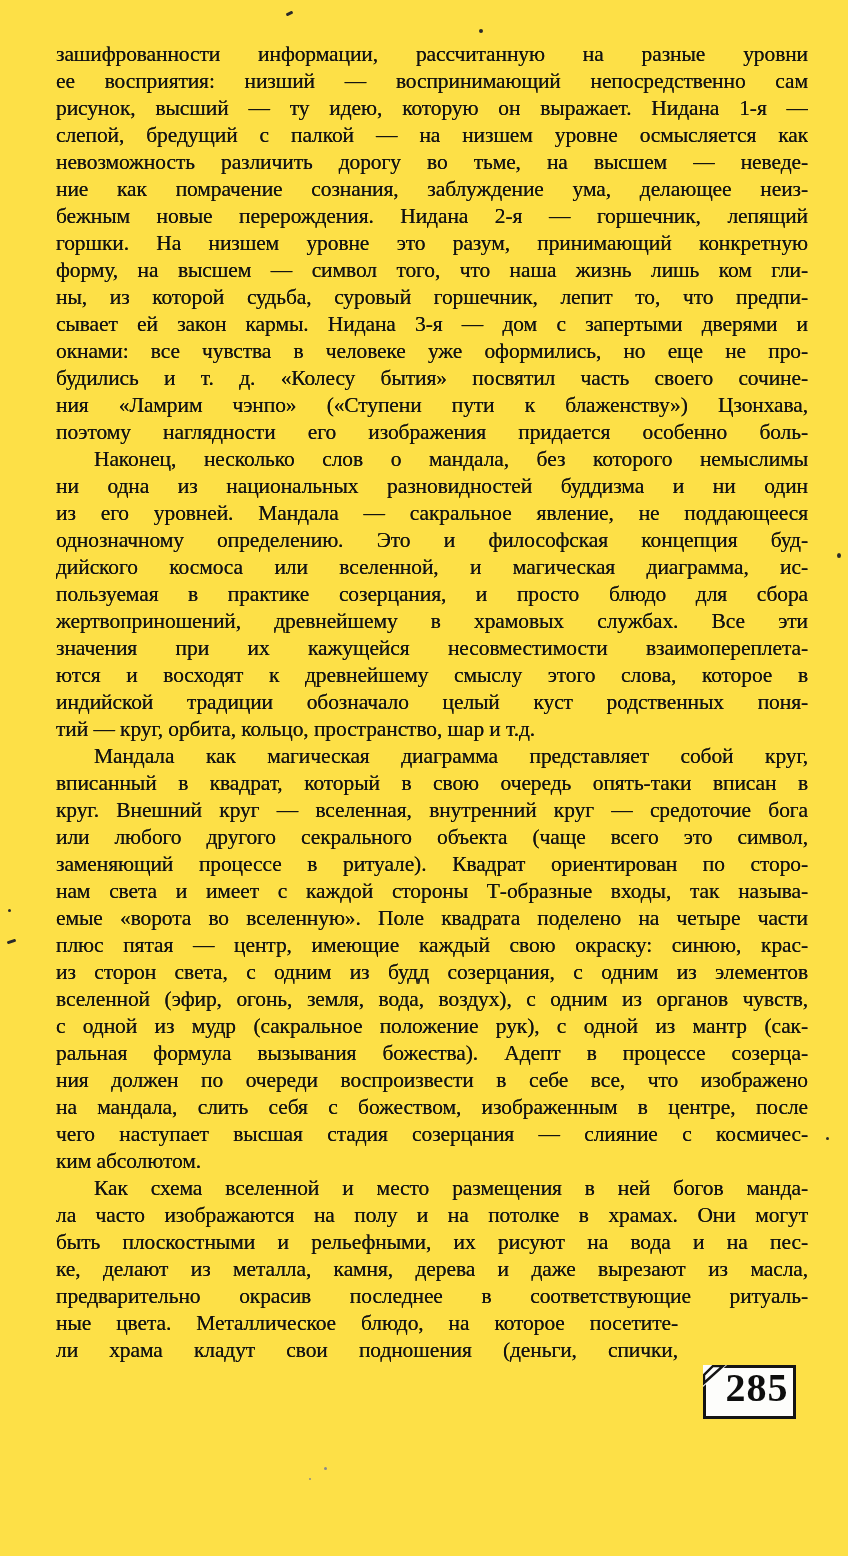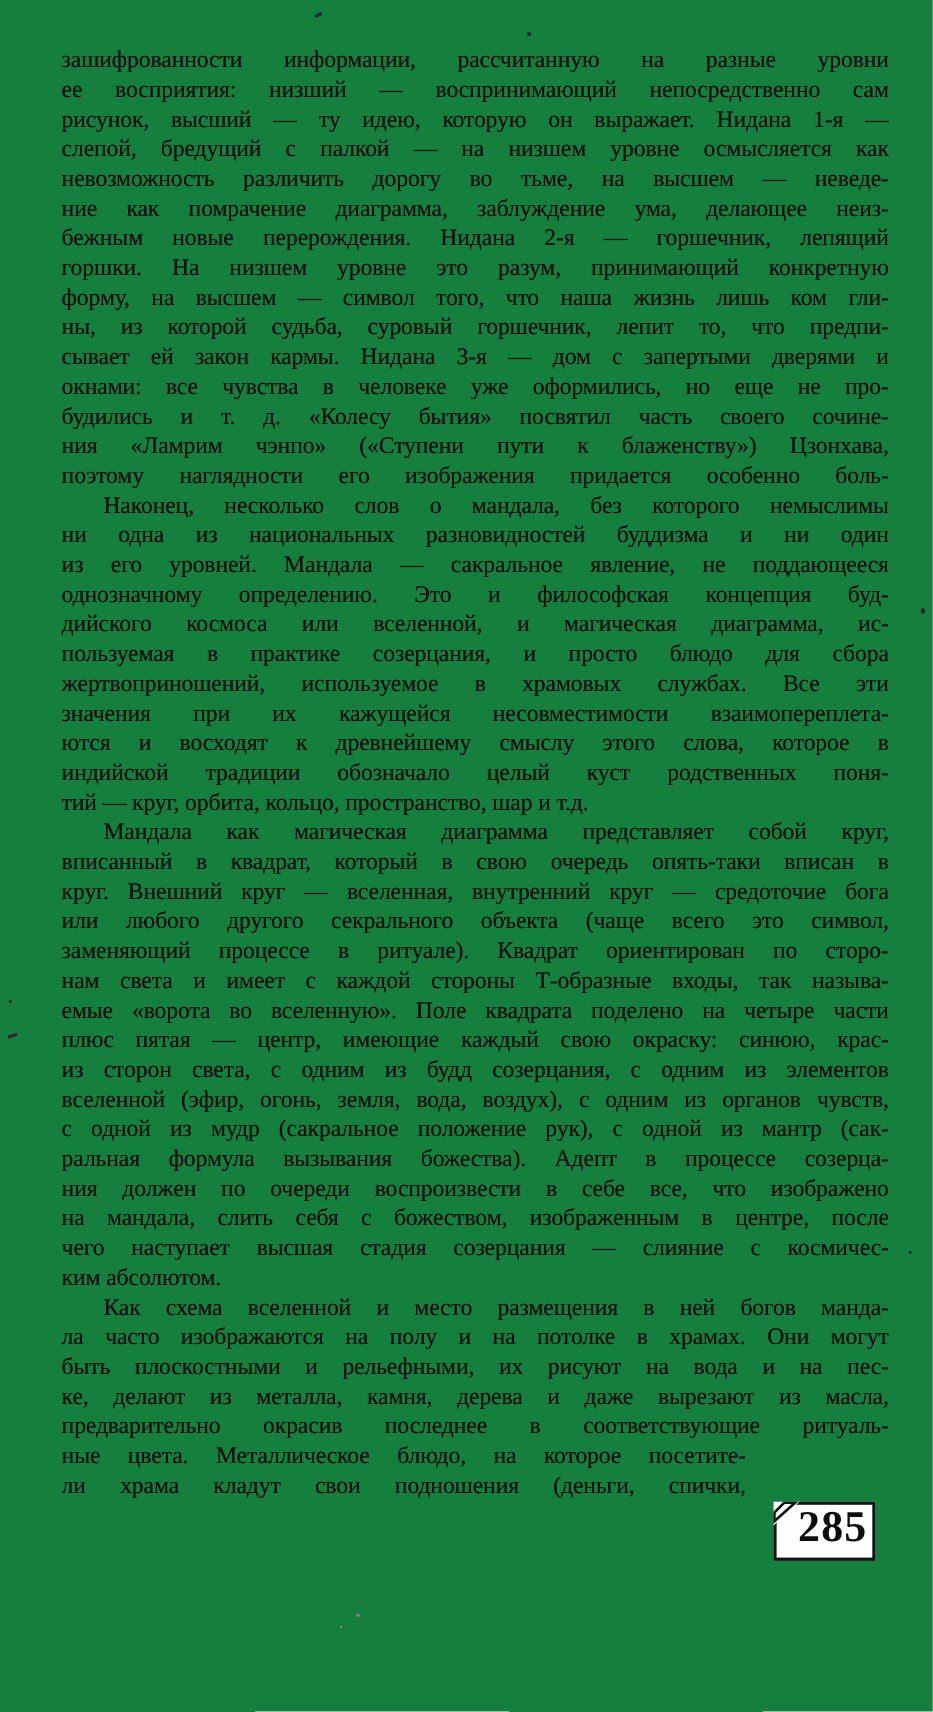--- a/index.html
+++ b/index.html
@@ -1,20 +1,20 @@
 <!DOCTYPE html>
 <html><head>
 <meta charset="utf-8">
 <style>
   html, body { margin: 0; padding: 0; background: #e8e8e8; }
   .page {
     position: relative;
     width: 848px;
     height: 1556px;
-    background: #15803d;
+    background: #fde047;
     overflow: hidden;
     font-family: "Liberation Serif", "DejaVu Serif", serif;
     color: #121212;
   }
   .text-block {
     position: absolute;
     left: 56px;
     top: 41px;
     width: 752px;
   }
@@ -75,37 +75,37 @@
 <body>
 
 <div class="page">
 
   <div class="text-block">
       <div class="line just">зашифрованности информации, рассчитанную на разные уровни</div>
       <div class="line just">ее восприятия: низший — воспринимающий непосредственно сам</div>
       <div class="line just">рисунок, высший — ту идею, которую он выражает. Нидана 1-я —</div>
       <div class="line just">слепой, бредущий с палкой — на низшем уровне осмысляется как</div>
       <div class="line just">невозможность различить дорогу во тьме, на высшем — неведе-</div>
-      <div class="line just">ние как помрачение диаграмма, заблуждение ума, делающее неиз-</div>
+      <div class="line just">ние как помрачение сознания, заблуждение ума, делающее неиз-</div>
       <div class="line just">бежным новые перерождения. Нидана 2-я — горшечник, лепящий</div>
       <div class="line just">горшки. На низшем уровне это разум, принимающий конкретную</div>
       <div class="line just">форму, на высшем — символ того, что наша жизнь лишь ком гли-</div>
       <div class="line just">ны, из которой судьба, суровый горшечник, лепит то, что предпи-</div>
       <div class="line just">сывает ей закон кармы. Нидана 3-я — дом с запертыми дверями и</div>
       <div class="line just">окнами: все чувства в человеке уже оформились, но еще не про-</div>
       <div class="line just">будились и т. д. «Колесу бытия» посвятил часть своего сочине-</div>
       <div class="line just">ния «Ламрим чэнпо» («Ступени пути к блаженству») Цзонхава,</div>
       <div class="line just">поэтому наглядности его изображения придается особенно боль-</div>
       <div class="line just ind">Наконец, несколько слов о мандала, без которого немыслимы</div>
       <div class="line just">ни одна из национальных разновидностей буддизма и ни один</div>
       <div class="line just">из его уровней. Мандала — сакральное явление, не поддающееся</div>
       <div class="line just">однозначному определению. Это и философская концепция буд-</div>
       <div class="line just">дийского космоса или вселенной, и магическая диаграмма, ис-</div>
       <div class="line just">пользуемая в практике созерцания, и просто блюдо для сбора</div>
-      <div class="line just">жертвоприношений, используемое в храмовых службах. Все эти</div>
+      <div class="line just">жертвоприношений, древнейшему в храмовых службах. Все эти</div>
       <div class="line just">значения при их кажущейся несовместимости взаимопереплета-</div>
       <div class="line just">ются и восходят к древнейшему смыслу этого слова, которое в</div>
       <div class="line just">индийской традиции обозначало целый куст родственных поня-</div>
       <div class="line">тий — круг, орбита, кольцо, пространство, шар и т.д.</div>
       <div class="line just ind">Мандала как магическая диаграмма представляет собой круг,</div>
       <div class="line just">вписанный в квадрат, который в свою очередь опять-таки вписан в</div>
       <div class="line just">круг. Внешний круг — вселенная, внутренний круг — средоточие бога</div>
       <div class="line just">или любого другого секрального объекта (чаще всего это символ,</div>
       <div class="line just">заменяющий процессе в ритуале). Квадрат ориентирован по сторо-</div>
       <div class="line just">нам света и имеет с каждой стороны Т-образные входы, так называ-</div>

